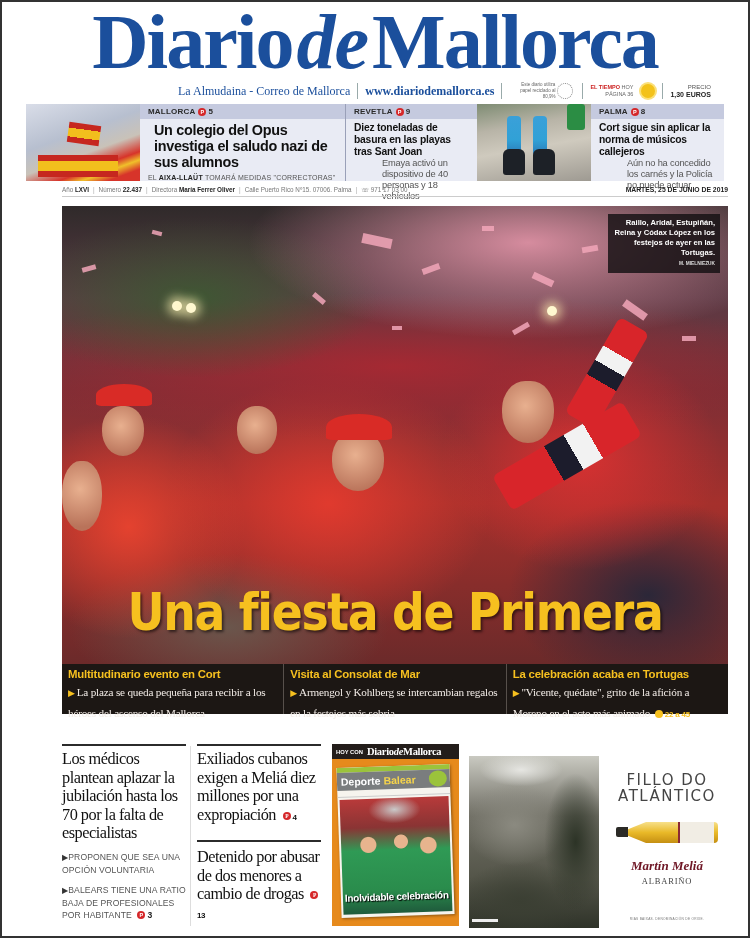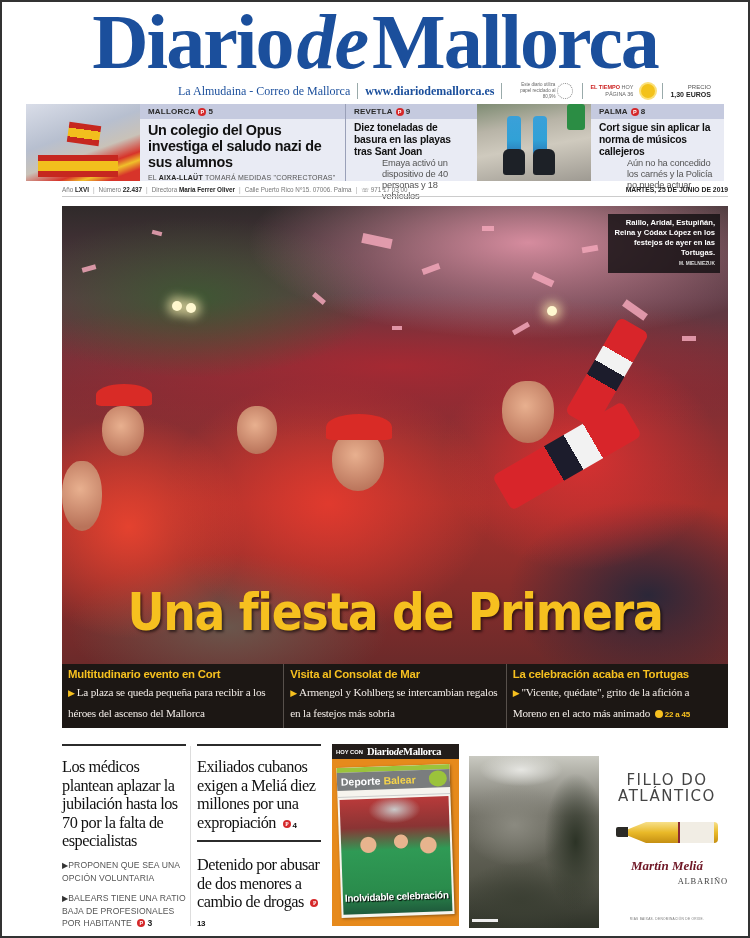--- a/index.html
+++ b/index.html
@@ -30,21 +30,21 @@
   .teaser-photo.p1 .flag { position:absolute; left:12px; bottom:4px; width:80px; height:22px; background: linear-gradient(#c6271f 0 28%, #f2bf1d 28% 72%, #c6271f 72%); }
   .teaser-photo.p1 .flag2 { position:absolute; left:42px; top:20px; width:32px; height:20px; background: linear-gradient(#c6271f 0 28%, #f2bf1d 28% 72%, #c6271f 72%); transform: rotate(8deg); }
   .teaser-photo.p2 { width: 114px; background: linear-gradient(170deg,#7e8c73 0%,#b8b4a7 30%,#cfcabe 55%,#9e9a92 100%); }
   .teaser-photo.p2 .bag { position:absolute; bottom:6px; width:22px; height:26px; background:#1d2127; border-radius: 6px 6px 3px 3px; }
   .teaser-photo.p2 .worker { position:absolute; top:12px; width:14px; height:40px; background: linear-gradient(#3aa0d9, #31a1d6 60%, #2a77b4); border-radius: 4px; }
   .teaser-photo.p2 .bin { position:absolute; top:0; right:6px; width:18px; height:26px; background:#2b8d44; border-radius:3px; }
   .teaser { padding: 0 8px; position: relative; }
   .teaser .head { height: 15px; background: #c5cadf; margin: 0 -8px 3px -8px; padding: 0 8px; display: flex; align-items: center; font-size: 8px; font-weight: bold; color: #2a2a2a; letter-spacing: 0.2px; }
   .pbadge { display: inline-block; width: 8px; height: 8px; border-radius: 50%; background: #d5282a; color: #fff; font-size: 5.5px; line-height: 8px; text-align: center; font-weight: bold; margin: 0 2px 0 3px; vertical-align: middle; }
   .teaser.t1 { width: 206px; border-right: 1px solid #9aa0b8; }
-  .teaser.t1 .title { font-size: 14.4px; font-weight: bold; line-height: 16px; color: #111; letter-spacing: -0.3px; }
+  .teaser.t1 .title { font-size: 14.4px; font-weight: bold; line-height: 16px; color: #111; letter-spacing: -0.3px; margin-left: 6px; }
   .teaser.t1 .sub { font-size: 7px; color: #555; margin-top: 4px; letter-spacing: 0.2px; }
   .teaser.t1 .sub b { color: #222; }
   .teaser.t2 { width: 131px; }
   .teaser.t3 { width: 133px; }
   .teaser.t2 .title, .teaser.t3 .title { font-size: 10.3px; font-weight: bold; line-height: 12px; color: #111; letter-spacing: -0.2px; }
   .teaser.t2 .sub, .teaser.t3 .sub { font-size: 9.3px; line-height: 11px; color: #555; letter-spacing: -0.2px; margin-left: 28px; }
 
   
   .infoline { position: absolute; top: 183px; left: 62px; width: 666px; height: 14px; display: flex; align-items: center; font-size: 6.3px; color: #777; border-bottom: 1px solid #ccc; }
   .infoline b { color: #222; }
@@ -67,32 +67,32 @@
   .confetti { position: absolute; background: #f1a6b8; opacity: 0.85; }
   .lamp { position: absolute; width: 10px; height: 10px; border-radius: 50%; background: #fff8d0; box-shadow: 0 0 10px 5px rgba(255,240,180,0.6); }
   .face { position: absolute; border-radius: 45% 45% 50% 50%; background: radial-gradient(circle at 45% 40%, #e8b08f, #b9735a 80%); }
   .cap { position: absolute; border-radius: 50% 50% 10% 10%; background: #d92b26; }
   .scarf { position: absolute; background: linear-gradient(90deg, #d8252a 0 40%, #1c1c2c 40% 55%, #f2f2f2 55% 70%, #d8252a 70%); transform: rotate(-30deg); border-radius: 6px; }
   .hero .caption { position: absolute; top: 8px; right: 8px; width: 112px; background: rgba(20,16,18,0.82); color: #fff; font-size: 7.6px; font-weight: bold; line-height: 10px; text-align: right; padding: 4px 5px; }
   .hero .caption .credit { font-size: 4.8px; font-weight: bold; color: #ddd; margin-top: 1px; }
   .hero .headline { position: absolute; top: 378px; left: 0; width: 666px; text-align: center; font-size: 52px; font-weight: bold; color: #f6c01f; letter-spacing: -1.5px; text-shadow: 2px 2px 3px rgba(0,0,0,0.55); line-height: 56px; transform: scaleX(0.88); transform-origin: center; font-family: "DejaVu Sans", sans-serif; }
 
   
-  .subbar { position: absolute; top: 664px; left: 62px; width: 666px; height: 64px; background: #1c1714; display: flex; }
+  .subbar { position: absolute; top: 664px; left: 62px; width: 666px; height: 50px; background: #1c1714; display: flex; }
   .subbar .col { flex: 1; padding: 4px 6px; border-left: 1px solid #57504b; }
   .subbar .col:first-child { border-left: none; }
   .subbar .ctitle { color: #f6c01f; font-size: 11.4px; font-weight: bold; letter-spacing: -0.2px; margin-bottom: 2px; }
   .subbar .ctext { color: #f2ece7; font-family: "Liberation Serif", serif; font-size: 11.2px; line-height: 20px; letter-spacing: -0.2px; }
   .subbar .tri { color: #f6c01f; font-size: 9px; margin-right: 2px; }
   .subbar .pg { display: inline-block; width: 8px; height: 8px; border-radius: 50%; background: #f6c01f; margin: 0 2px; vertical-align: middle; }
   .subbar .pgnum { color: #f6c01f; font-weight: bold; font-family: "Liberation Sans", sans-serif; font-size: 8px; }
 
   
   .rule { position: absolute; height: 2px; background: #2b2b2b; }
-  .story { position: absolute; font-family: "Liberation Serif", serif; color: #111; margin-top: 8px; }
+  .story { position: absolute; font-family: "Liberation Serif", serif; color: #111; }
   .story .h { font-size: 16.3px; line-height: 18.5px; letter-spacing: -0.5px; }
   .story .bullet { font-family: "Liberation Sans", sans-serif; font-size: 8.6px; color: #555; line-height: 12px; margin-top: 8px; letter-spacing: 0.1px; }
   .story .bullet .tri { font-size: 8px; color: #333; }
   .vsep { position: absolute; width: 1px; background: #ddd; }
 
   .promo { position: absolute; top: 744px; left: 332px; width: 127px; height: 182px; background: #e68a1c; overflow: hidden; }
   .promo .bar { height: 15px; background: #231d1a; color: #fff; display: flex; align-items: center; padding: 0 4px; }
   .promo .bar .hoy { font-size: 5.8px; font-weight: bold; margin-right: 4px; }
   .promo .bar .brand { font-family: "Liberation Serif", serif; font-weight: bold; font-size: 10.5px; letter-spacing: -0.3px; }
   .promo .bar .brand i { font-style: italic; }
@@ -117,21 +117,21 @@
       radial-gradient(ellipse 50% 30% at 35% 40%, #8b8a80, rgba(0,0,0,0) 80%),
       radial-gradient(ellipse 60% 30% at 40% 85%, #3b3f33, rgba(0,0,0,0) 80%),
       linear-gradient(180deg, #c9c9c1 0%, #6f6e64 35%, #55564a 70%, #2f3329 100%); }
   .ad .photo .tag { position: absolute; left: 3px; bottom: 6px; width: 26px; height: 3px; background: #eee; }
   .ad .t1 { position: absolute; left: 140px; top: 26px; width: 122px; text-align: center; font-family: "DejaVu Sans", sans-serif; font-size: 15px; letter-spacing: 1.5px; color: #444; line-height: 16px; font-weight: normal; }
   .ad .bottle { position: absolute; left: 150px; top: 74px; width: 102px; height: 24px; }
   .ad .bottle .neck { position:absolute; left:0; top:7px; width:12px; height:10px; background:#2b2a26; border-radius:2px 0 0 2px; }
   .ad .bottle .body { position:absolute; left:12px; top:2px; width:90px; height:21px; background: linear-gradient(180deg,#f7e08a,#e9b928 50%,#c58f12); border-radius: 0 4px 4px 0; clip-path: polygon(0 35%, 20% 0, 100% 0, 100% 100%, 20% 100%, 0 65%); }
   .ad .bottle .label { position:absolute; left:62px; top:2px; width:36px; height:21px; background: #f1ede4; border-left: 2px solid #8b2a35; }
   .ad .brand { position: absolute; left: 140px; top: 112px; width: 122px; text-align: center; font-family: "Liberation Serif", serif; font-style: italic; font-weight: bold; font-size: 13px; color: #6e1524; }
-  .ad .variety { position: absolute; left: 140px; top: 130px; width: 122px; text-align: right; font-family: "Liberation Serif", serif; font-size: 8.5px; letter-spacing: 0.8px; color: #444; }
+  .ad .variety { position: absolute; left: 140px; top: 130px; width: 122px; text-align: center; font-family: "Liberation Serif", serif; font-size: 8.5px; letter-spacing: 0.8px; color: #444; }
   .ad .fine { position: absolute; left: 140px; top: 171px; width: 122px; text-align: center; font-size: 3.2px; color: #777; letter-spacing: 0.3px; }
 </style>
 </head>
 <body>
 
 <div class="frame"></div>
 
 <header class="masthead">
   <div class="logo">
     <span>Diario</span><span class="de">de</span><span>Mallorca</span>

